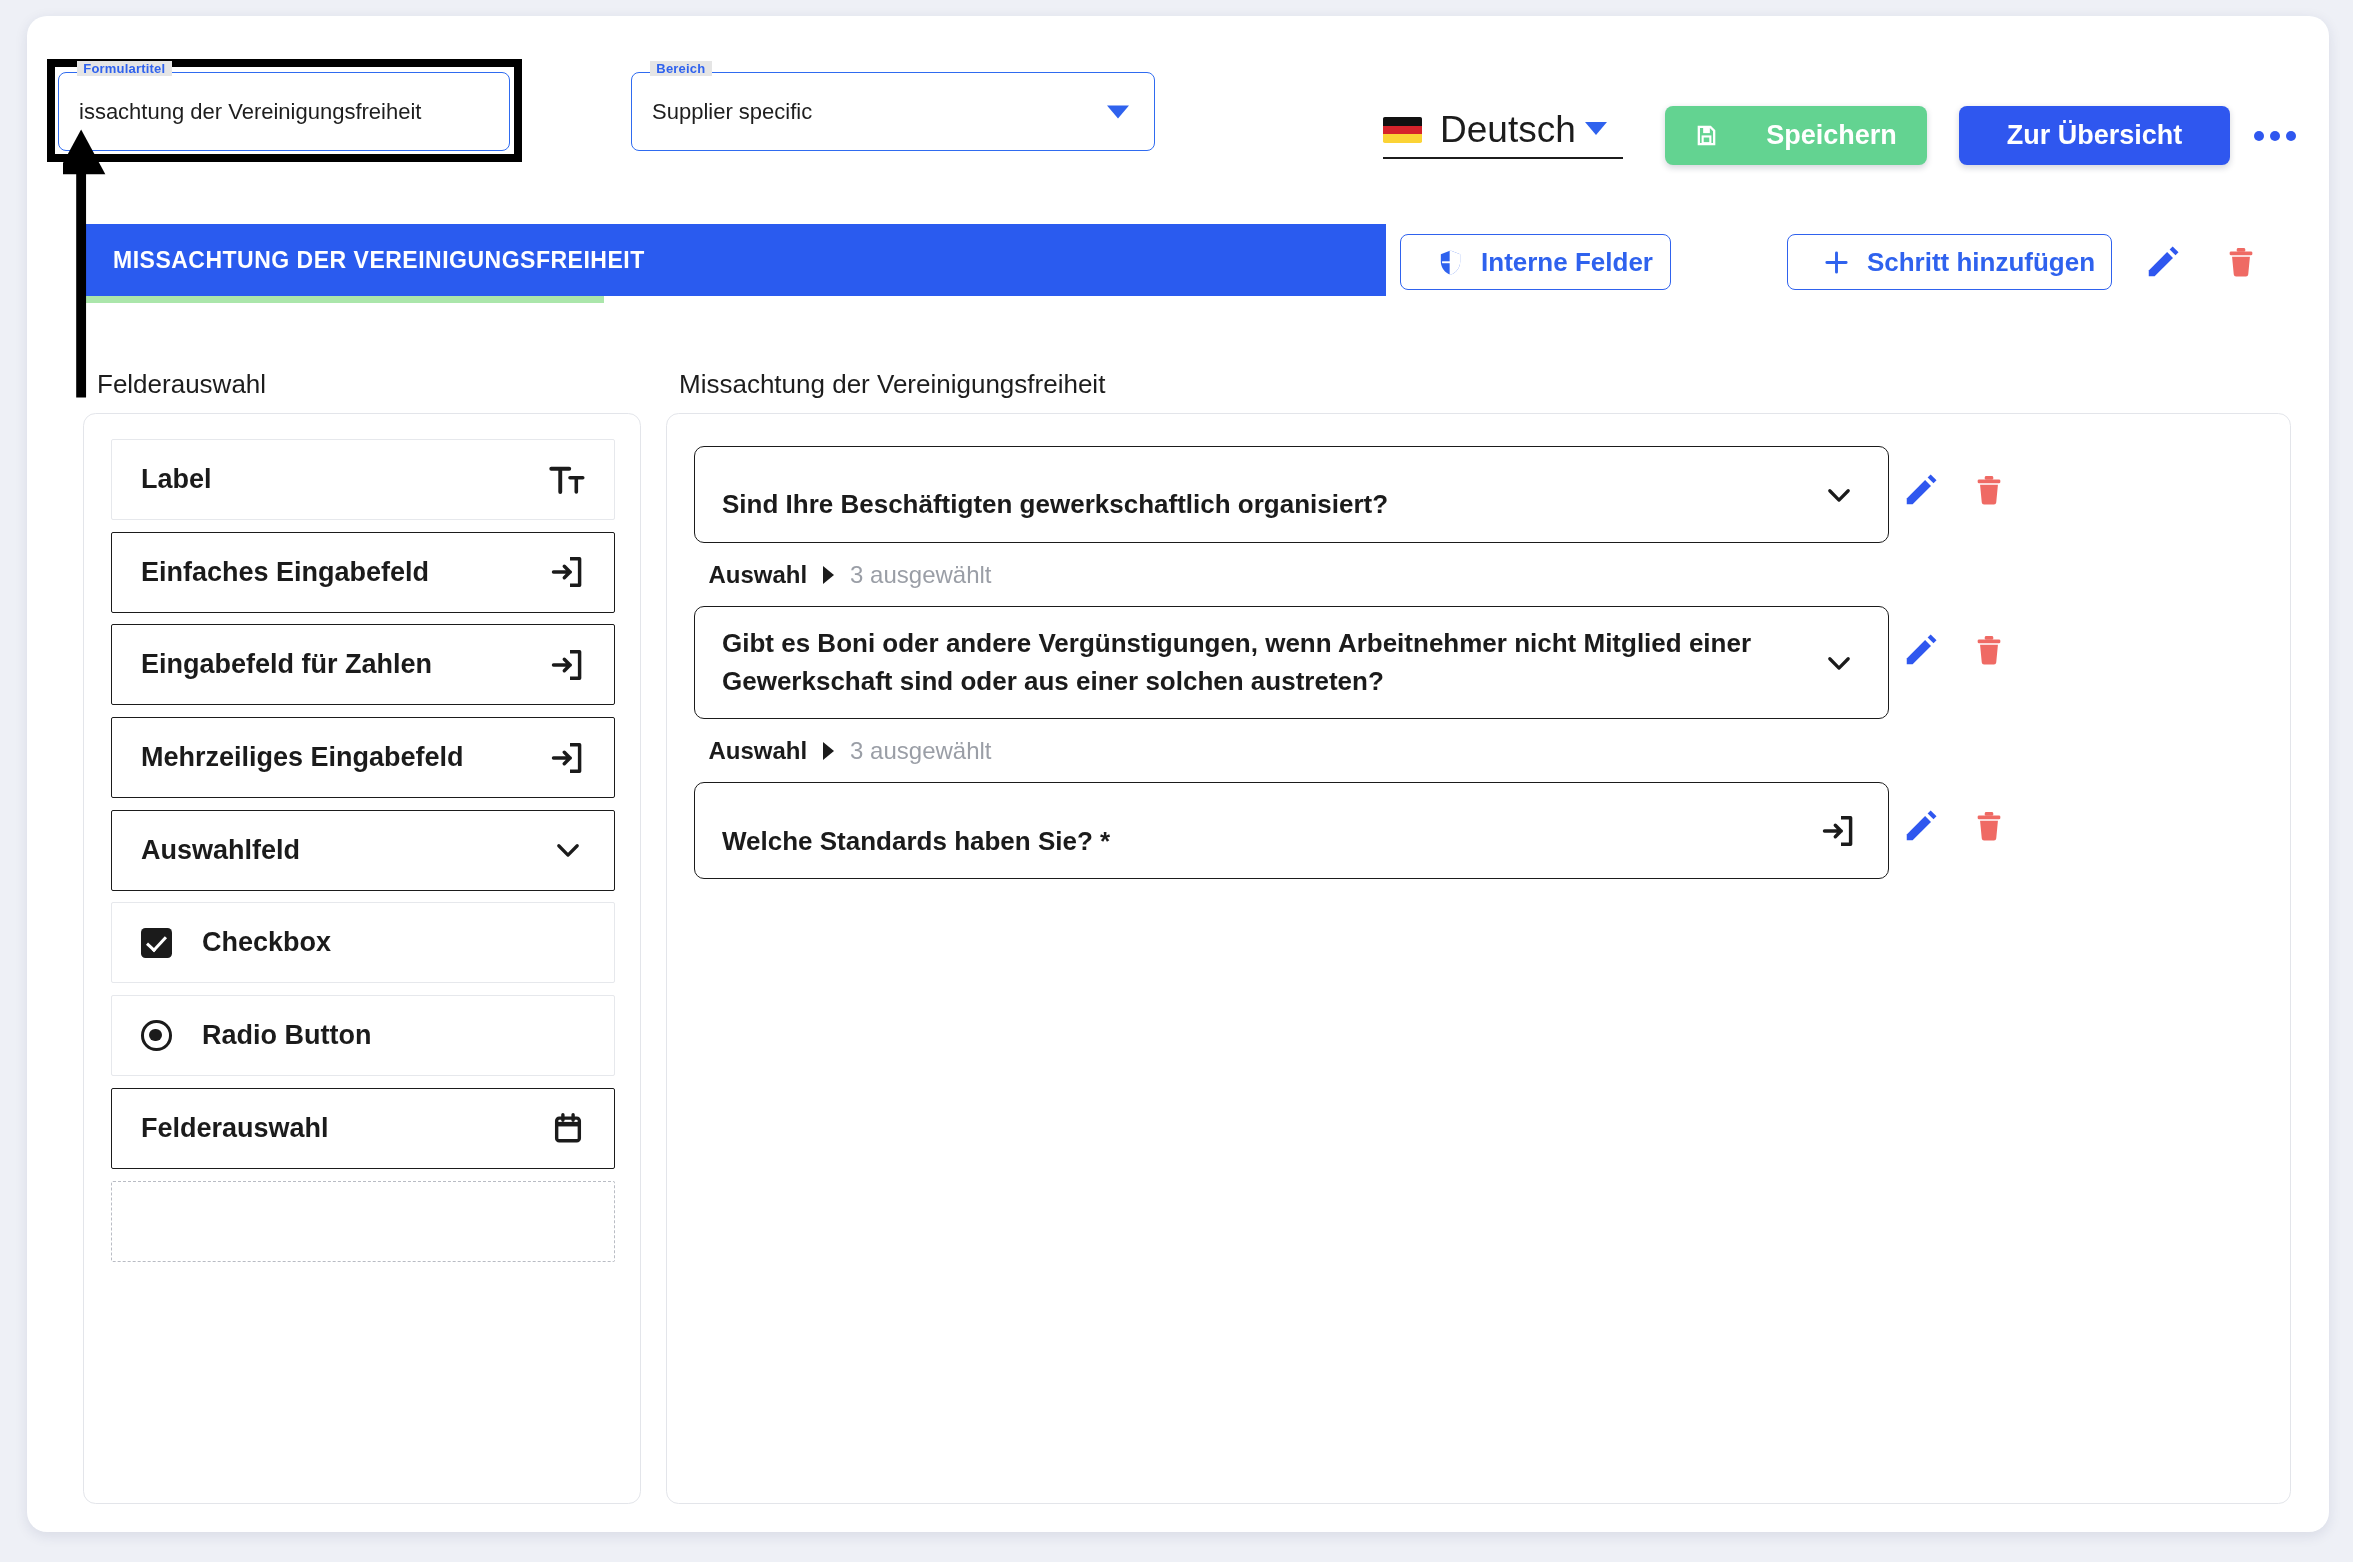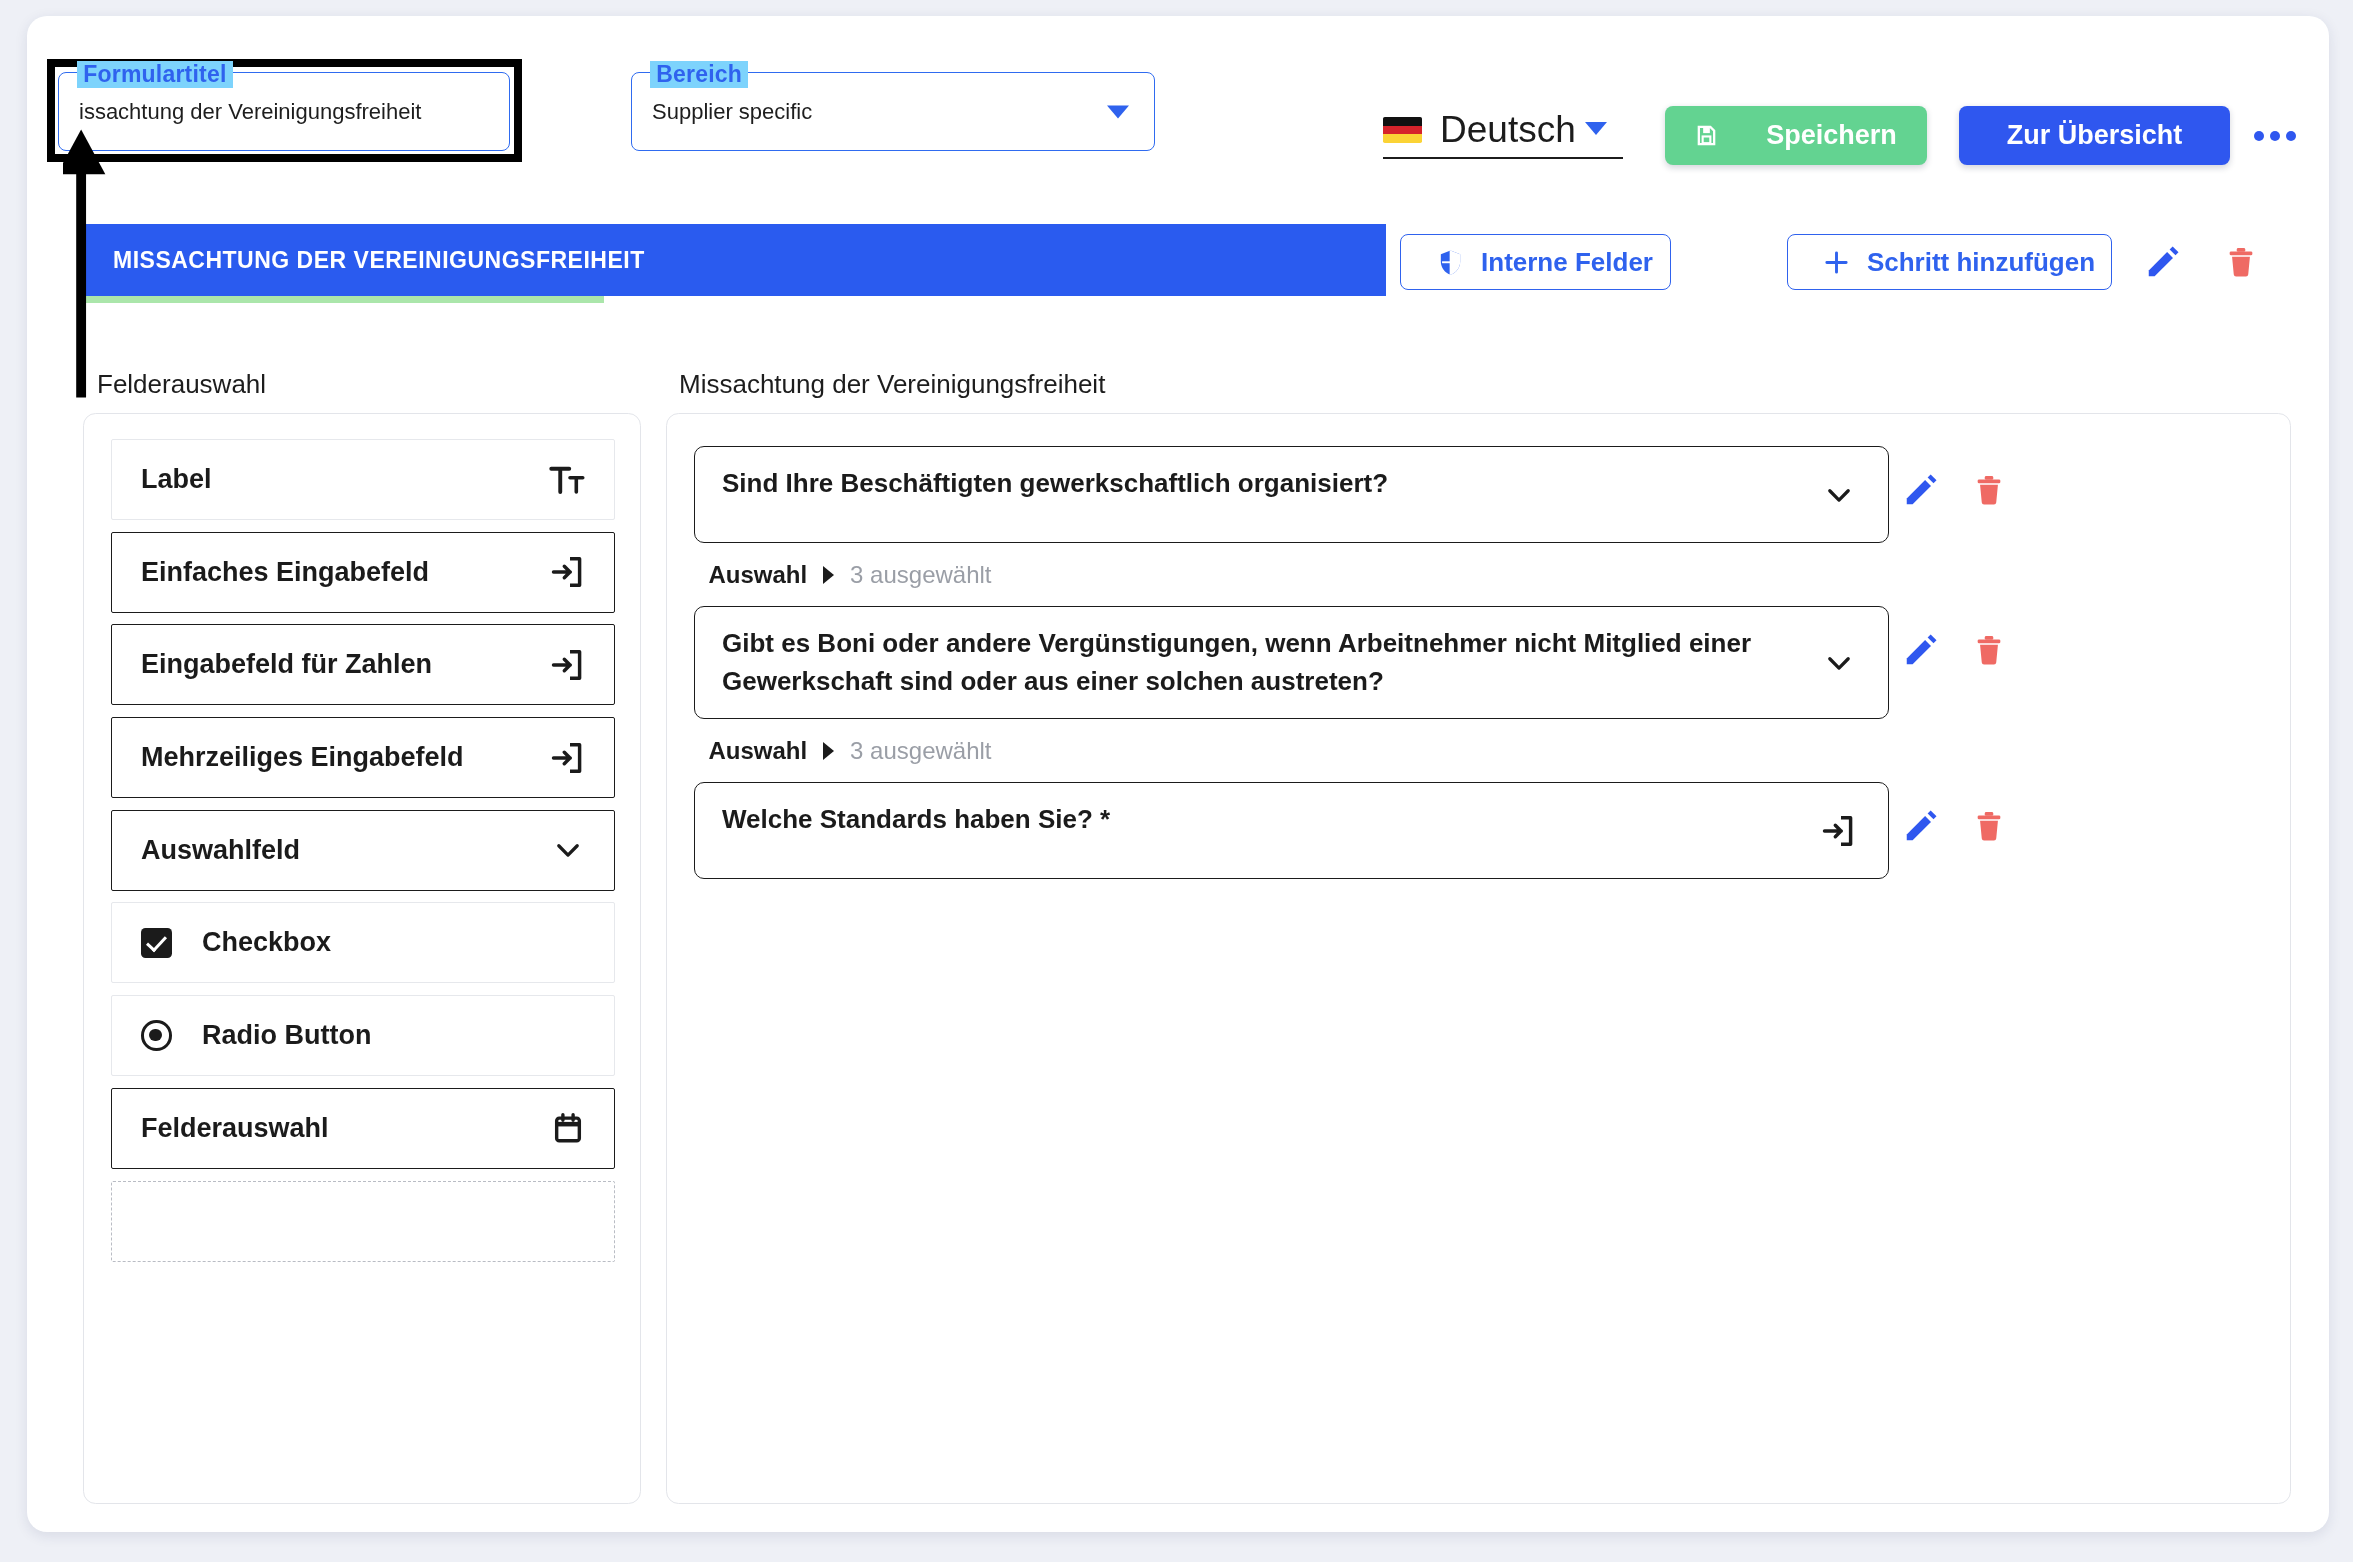--- a/index.html
+++ b/index.html
@@ -31,24 +31,24 @@
   .field-outline {
     position: absolute;
     border: 1.8px solid #2f6bf0;
     border-radius: 8px;
     background: #fff;
   }
   .field-legend {
     position: absolute;
     top: -11.7px; left: 18px;
     padding: 0 6.3px;
-    background: #7dd3fc;
+    background: #e5e5e5;
     color: #2f62ee;
     font-weight: bold;
-    font-size: 23px;
+    font-size: 13px;
     letter-spacing: 0.2px;
     white-space: nowrap;
   }
   .field-value {
     position: absolute;
     left: 20px; top: 50%;
     transform: translateY(-50%);
     font-size: 22px;
     color: #1e1e1e;
     white-space: nowrap;
@@ -223,21 +223,21 @@
   }
   .q-list { position: absolute; left: 27px; top: 32px; width: 1570px; }
   .q-row { position: relative; margin-bottom: 0; }
   .q-card {
     position: relative;
     width: 1195px;
     min-height: 97px;
     border: 1.8px solid #1b1b1b;
     border-radius: 10px;
     background: #fff;
-    display: flex; align-items: flex-start;
+    display: flex; align-items: flex-end;
     padding: 18px 83px 18px 27px;
     cursor: pointer;
   }
   .q-text { font-size: 26px; color: #1b1b1b; font-weight: 600; line-height: 1.45; }
   .q-card .pi-icon { right: 32px; }
 
   .q-actions {
     position: absolute; right: 258px; top: 25px;
     display: flex; gap: 32px;
   }

